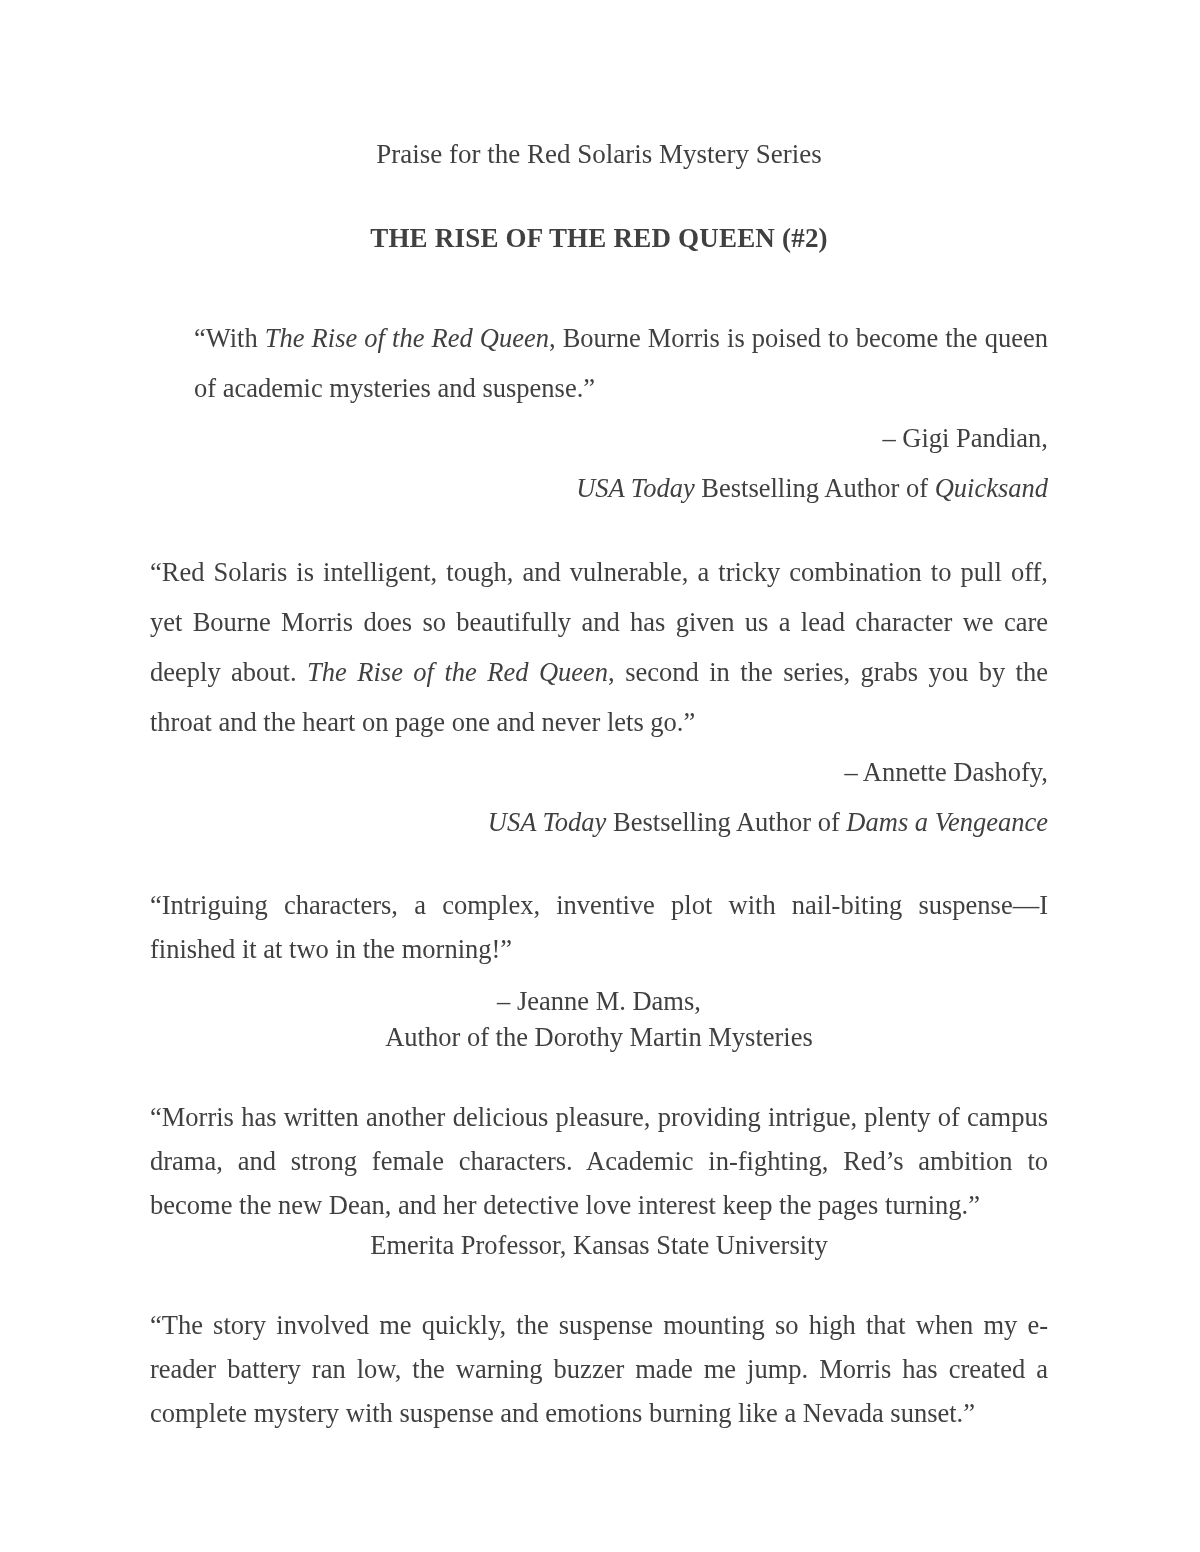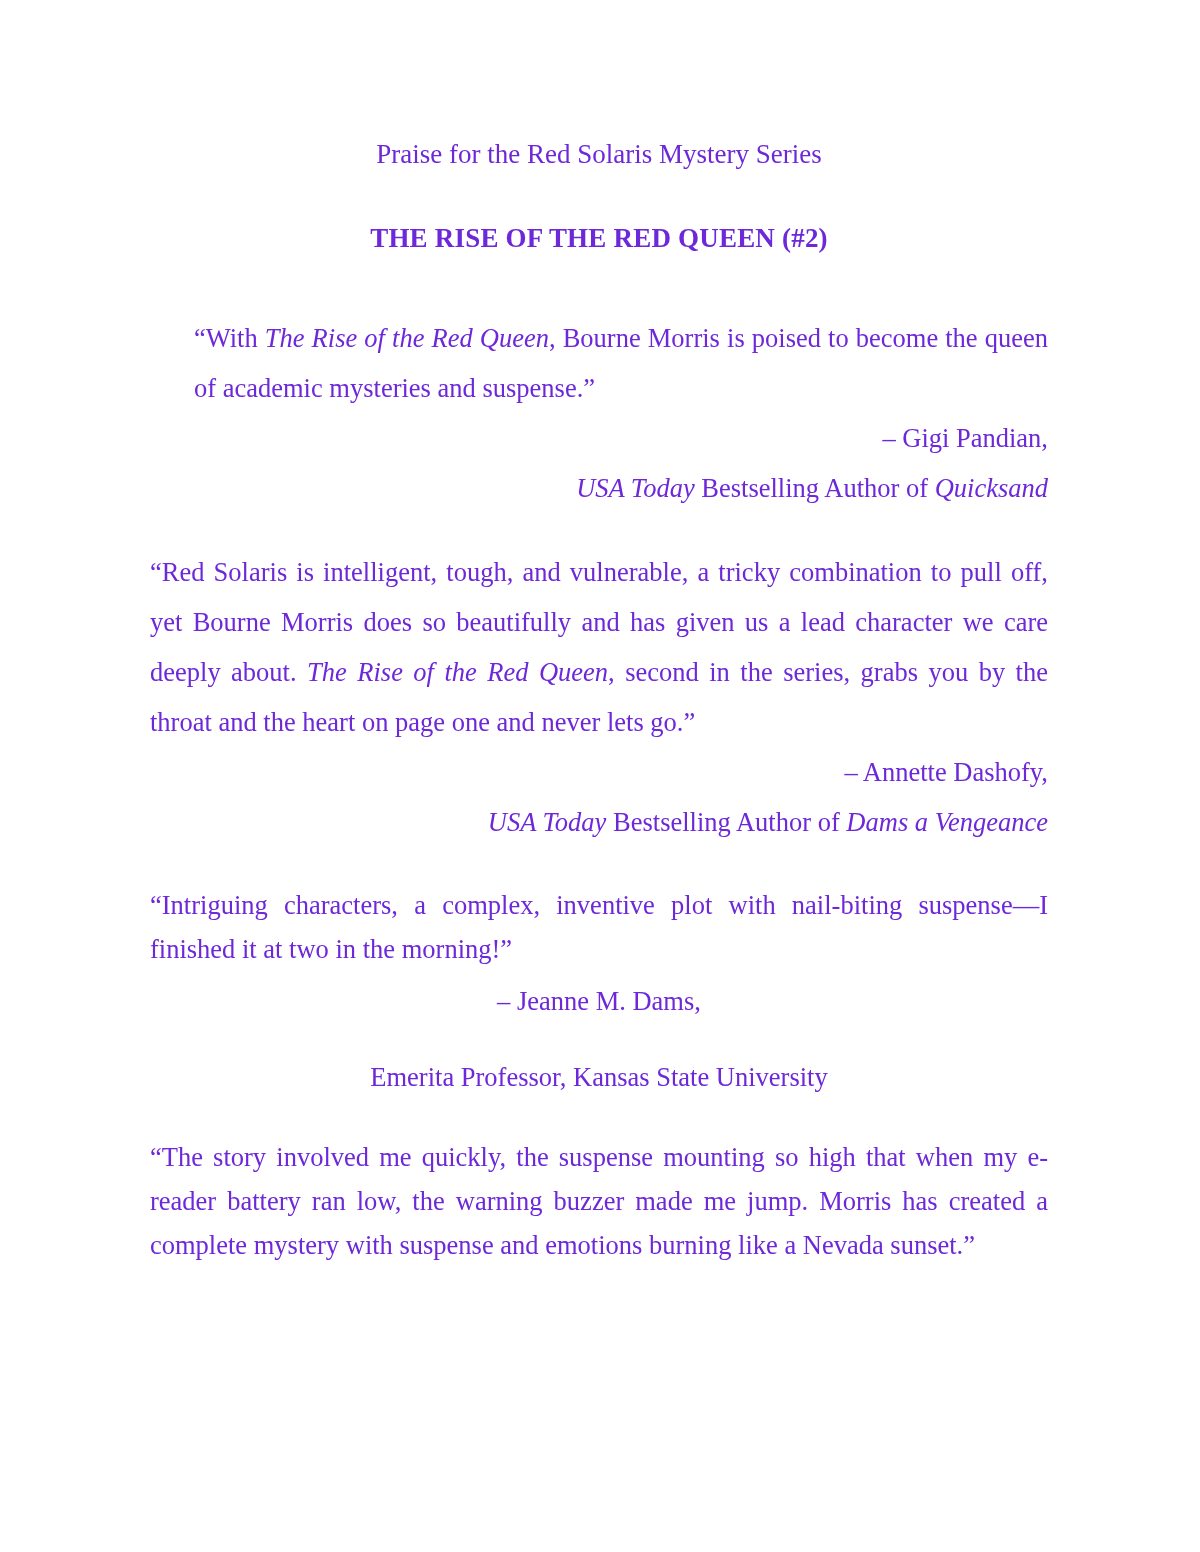--- a/index.html
+++ b/index.html
@@ -9,21 +9,21 @@
   }
 
   .page {
     position: relative;
     width: 1200px;
     height: 1552px;
     background: #ffffff;
     margin: 0 auto;
     overflow: hidden;
     font-family: "Liberation Serif", "DejaVu Serif", serif;
-    color: #6d28d9;
+    color: #404040;
     -webkit-font-smoothing: antialiased;
   }
 
   .content {
     position: absolute;
     left: 150px;
     top: 0;
     width: 898px;
   }
 
@@ -111,22 +111,24 @@
           <p class="attrib spaced"><i>USA Today</i><span> Bestselling Author of </span><i>Quicksand</i></p>
         </div>
         <div class="blurb blurb-2">
           <p class="blurb-body spaced"><span>“Red Solaris is intelligent, tough, and vulnerable, a tricky combination to pull off, yet Bourne Morris does so beautifully and has given us a lead character we care deeply about. </span><i>The Rise of the Red Queen</i><span>, second in the series, grabs you by the throat and the heart on page one and never lets go.”</span></p>
           <p class="attrib spaced attrib-gap-spaced">– Annette Dashofy,</p>
           <p class="attrib spaced"><i>USA Today</i><span> Bestselling Author of </span><i>Dams a Vengeance</i></p>
         </div>
         <div class="blurb blurb-3">
           <p class="blurb-body tight"><span>“Intriguing characters, a complex, inventive plot with nail-biting suspense—I finished it at two in the morning!”</span></p>
           <p class="attrib tight attrib-gap-tight">– Jeanne M. Dams,</p>
+          <p class="attrib tight"><span>Author of the Dorothy Martin Mysteries</span></p>
         </div>
         <div class="blurb blurb-4">
+          <p class="blurb-body tight"><span>“Morris has written another delicious pleasure, providing intrigue, plenty of campus drama, and strong female characters. Academic in-fighting, Red’s ambition to become the new Dean, and her detective love interest keep the pages turning.”</span></p>
           <p class="attrib tight"><span>Emerita Professor, Kansas State University</span></p>
         </div>
         <div class="blurb blurb-5">
           <p class="blurb-body tight"><span>“The story involved me quickly, the suspense mounting so high that when my e-reader battery ran low, the warning buzzer made me jump. Morris has created a complete mystery with suspense and emotions burning like a Nevada sunset.”</span></p>
         </div>
       </div>
 
   </div>
 </div>
 

